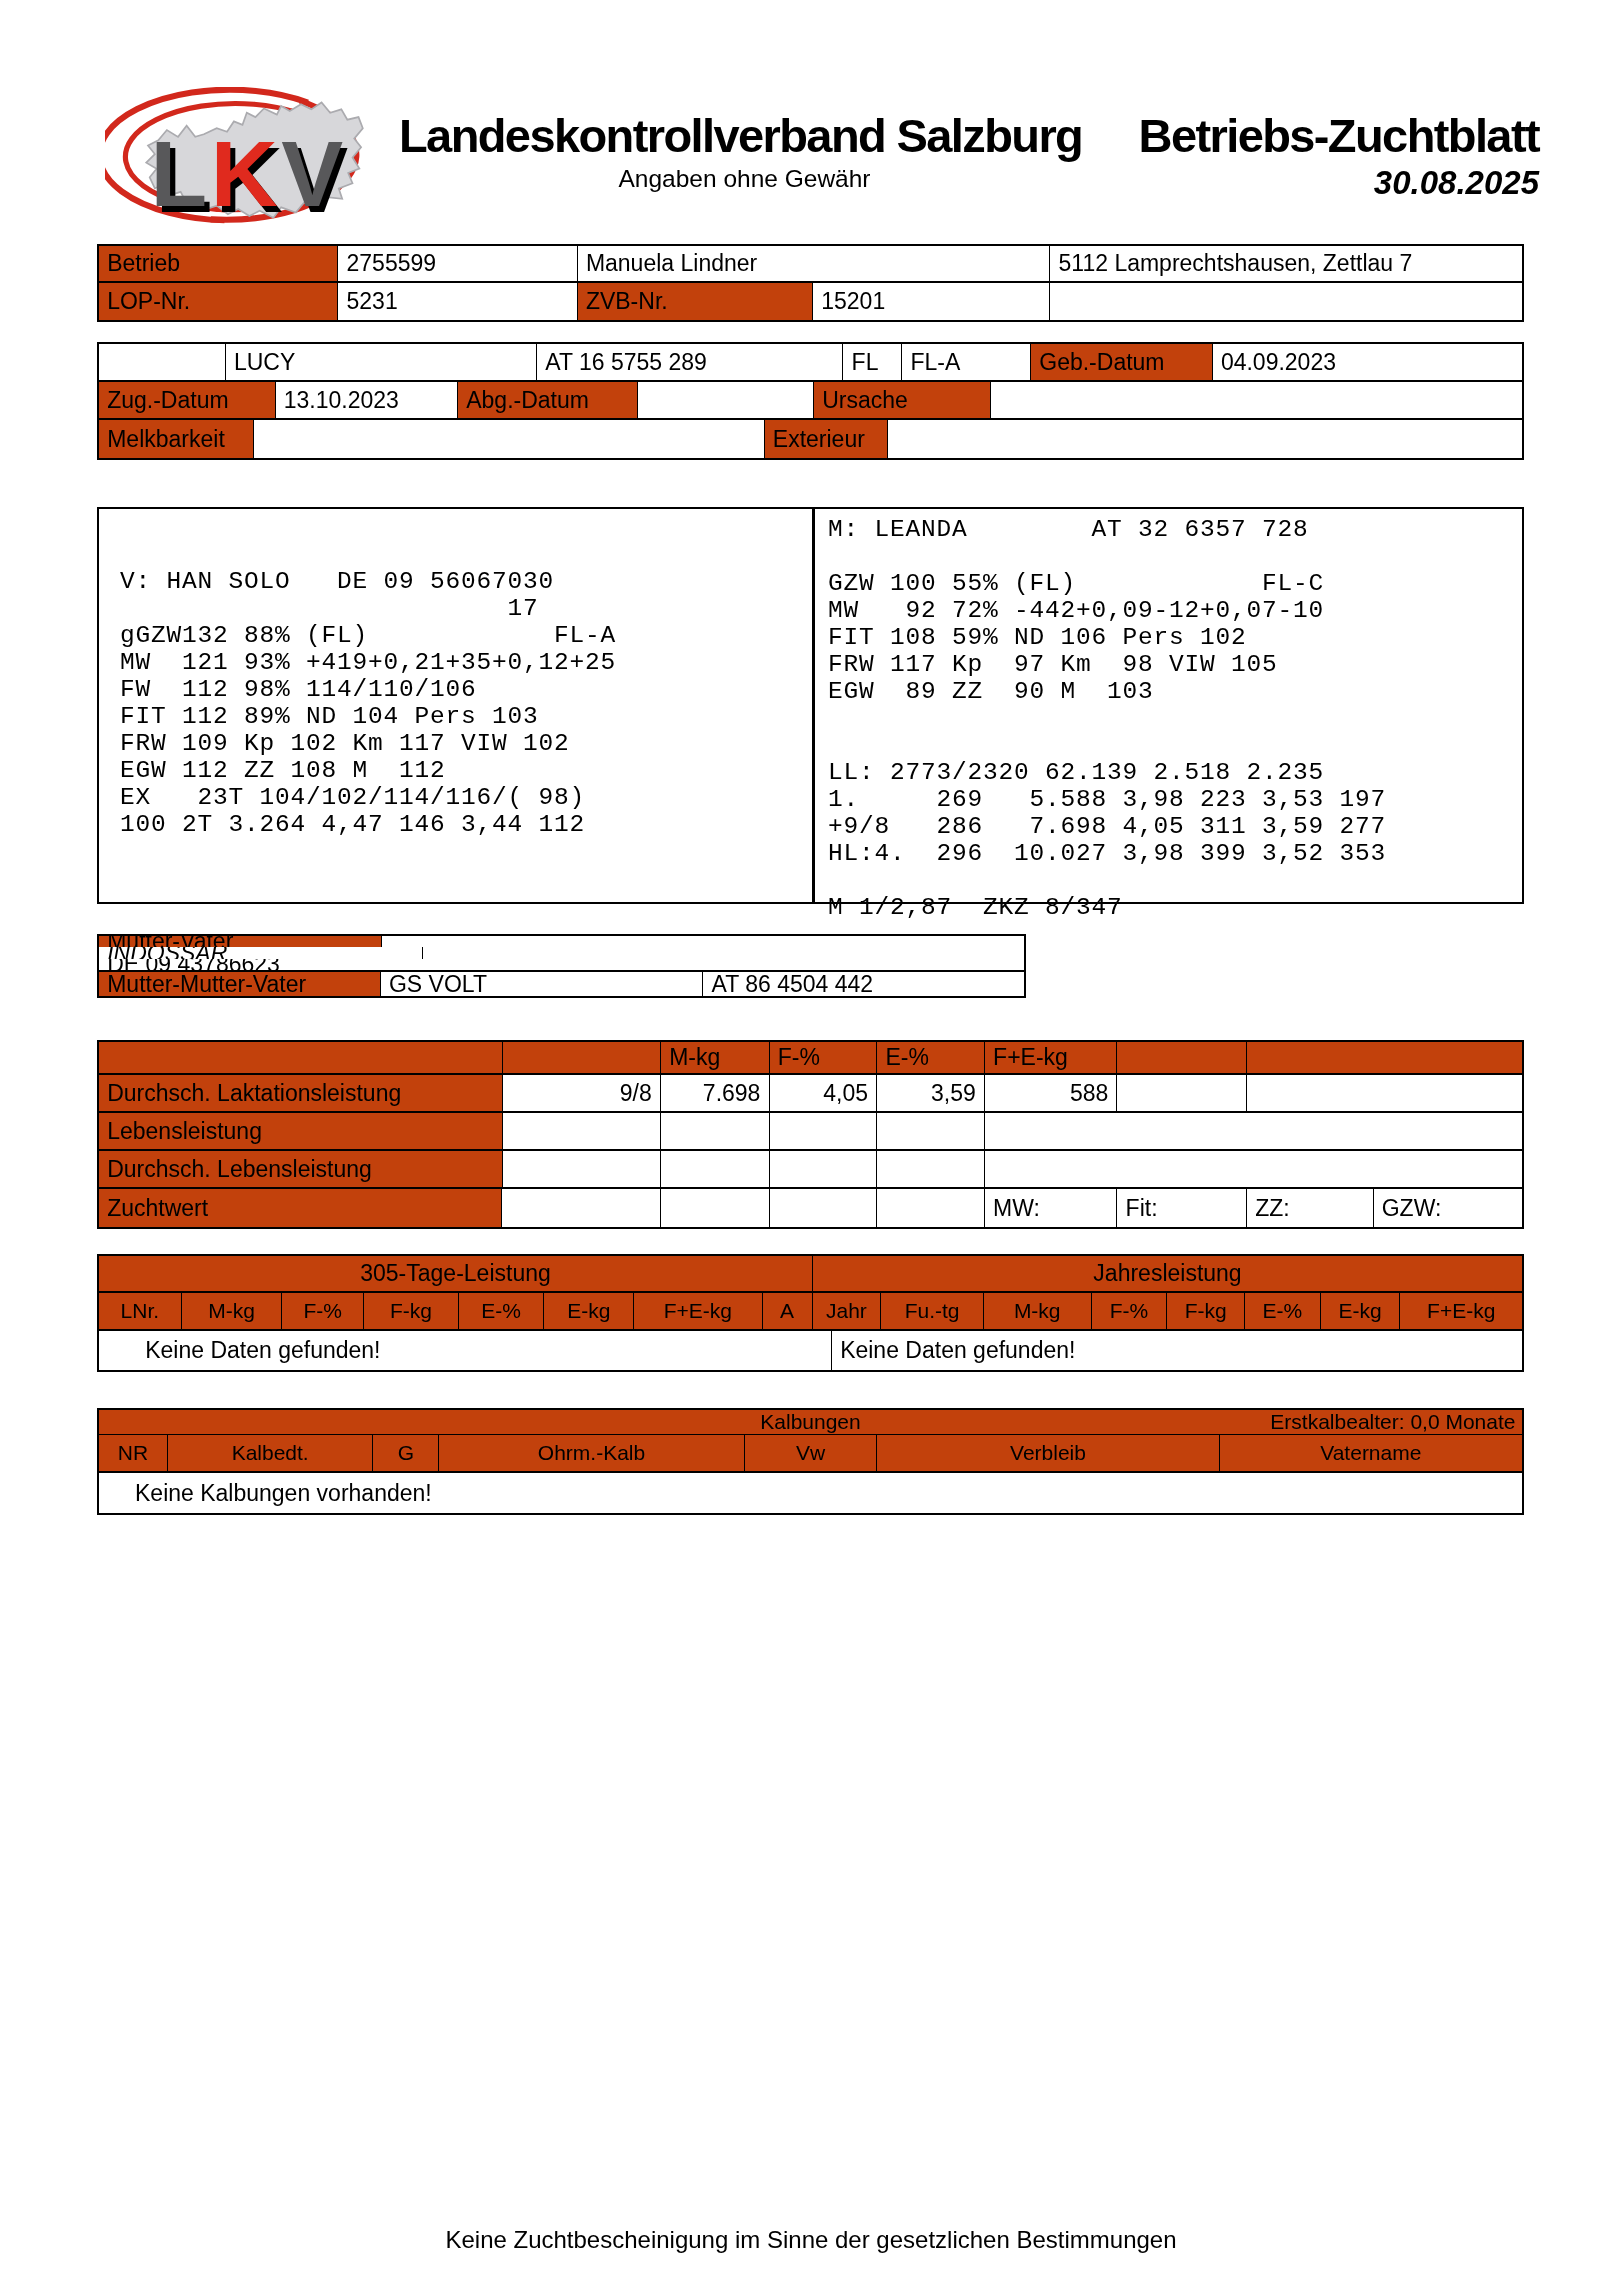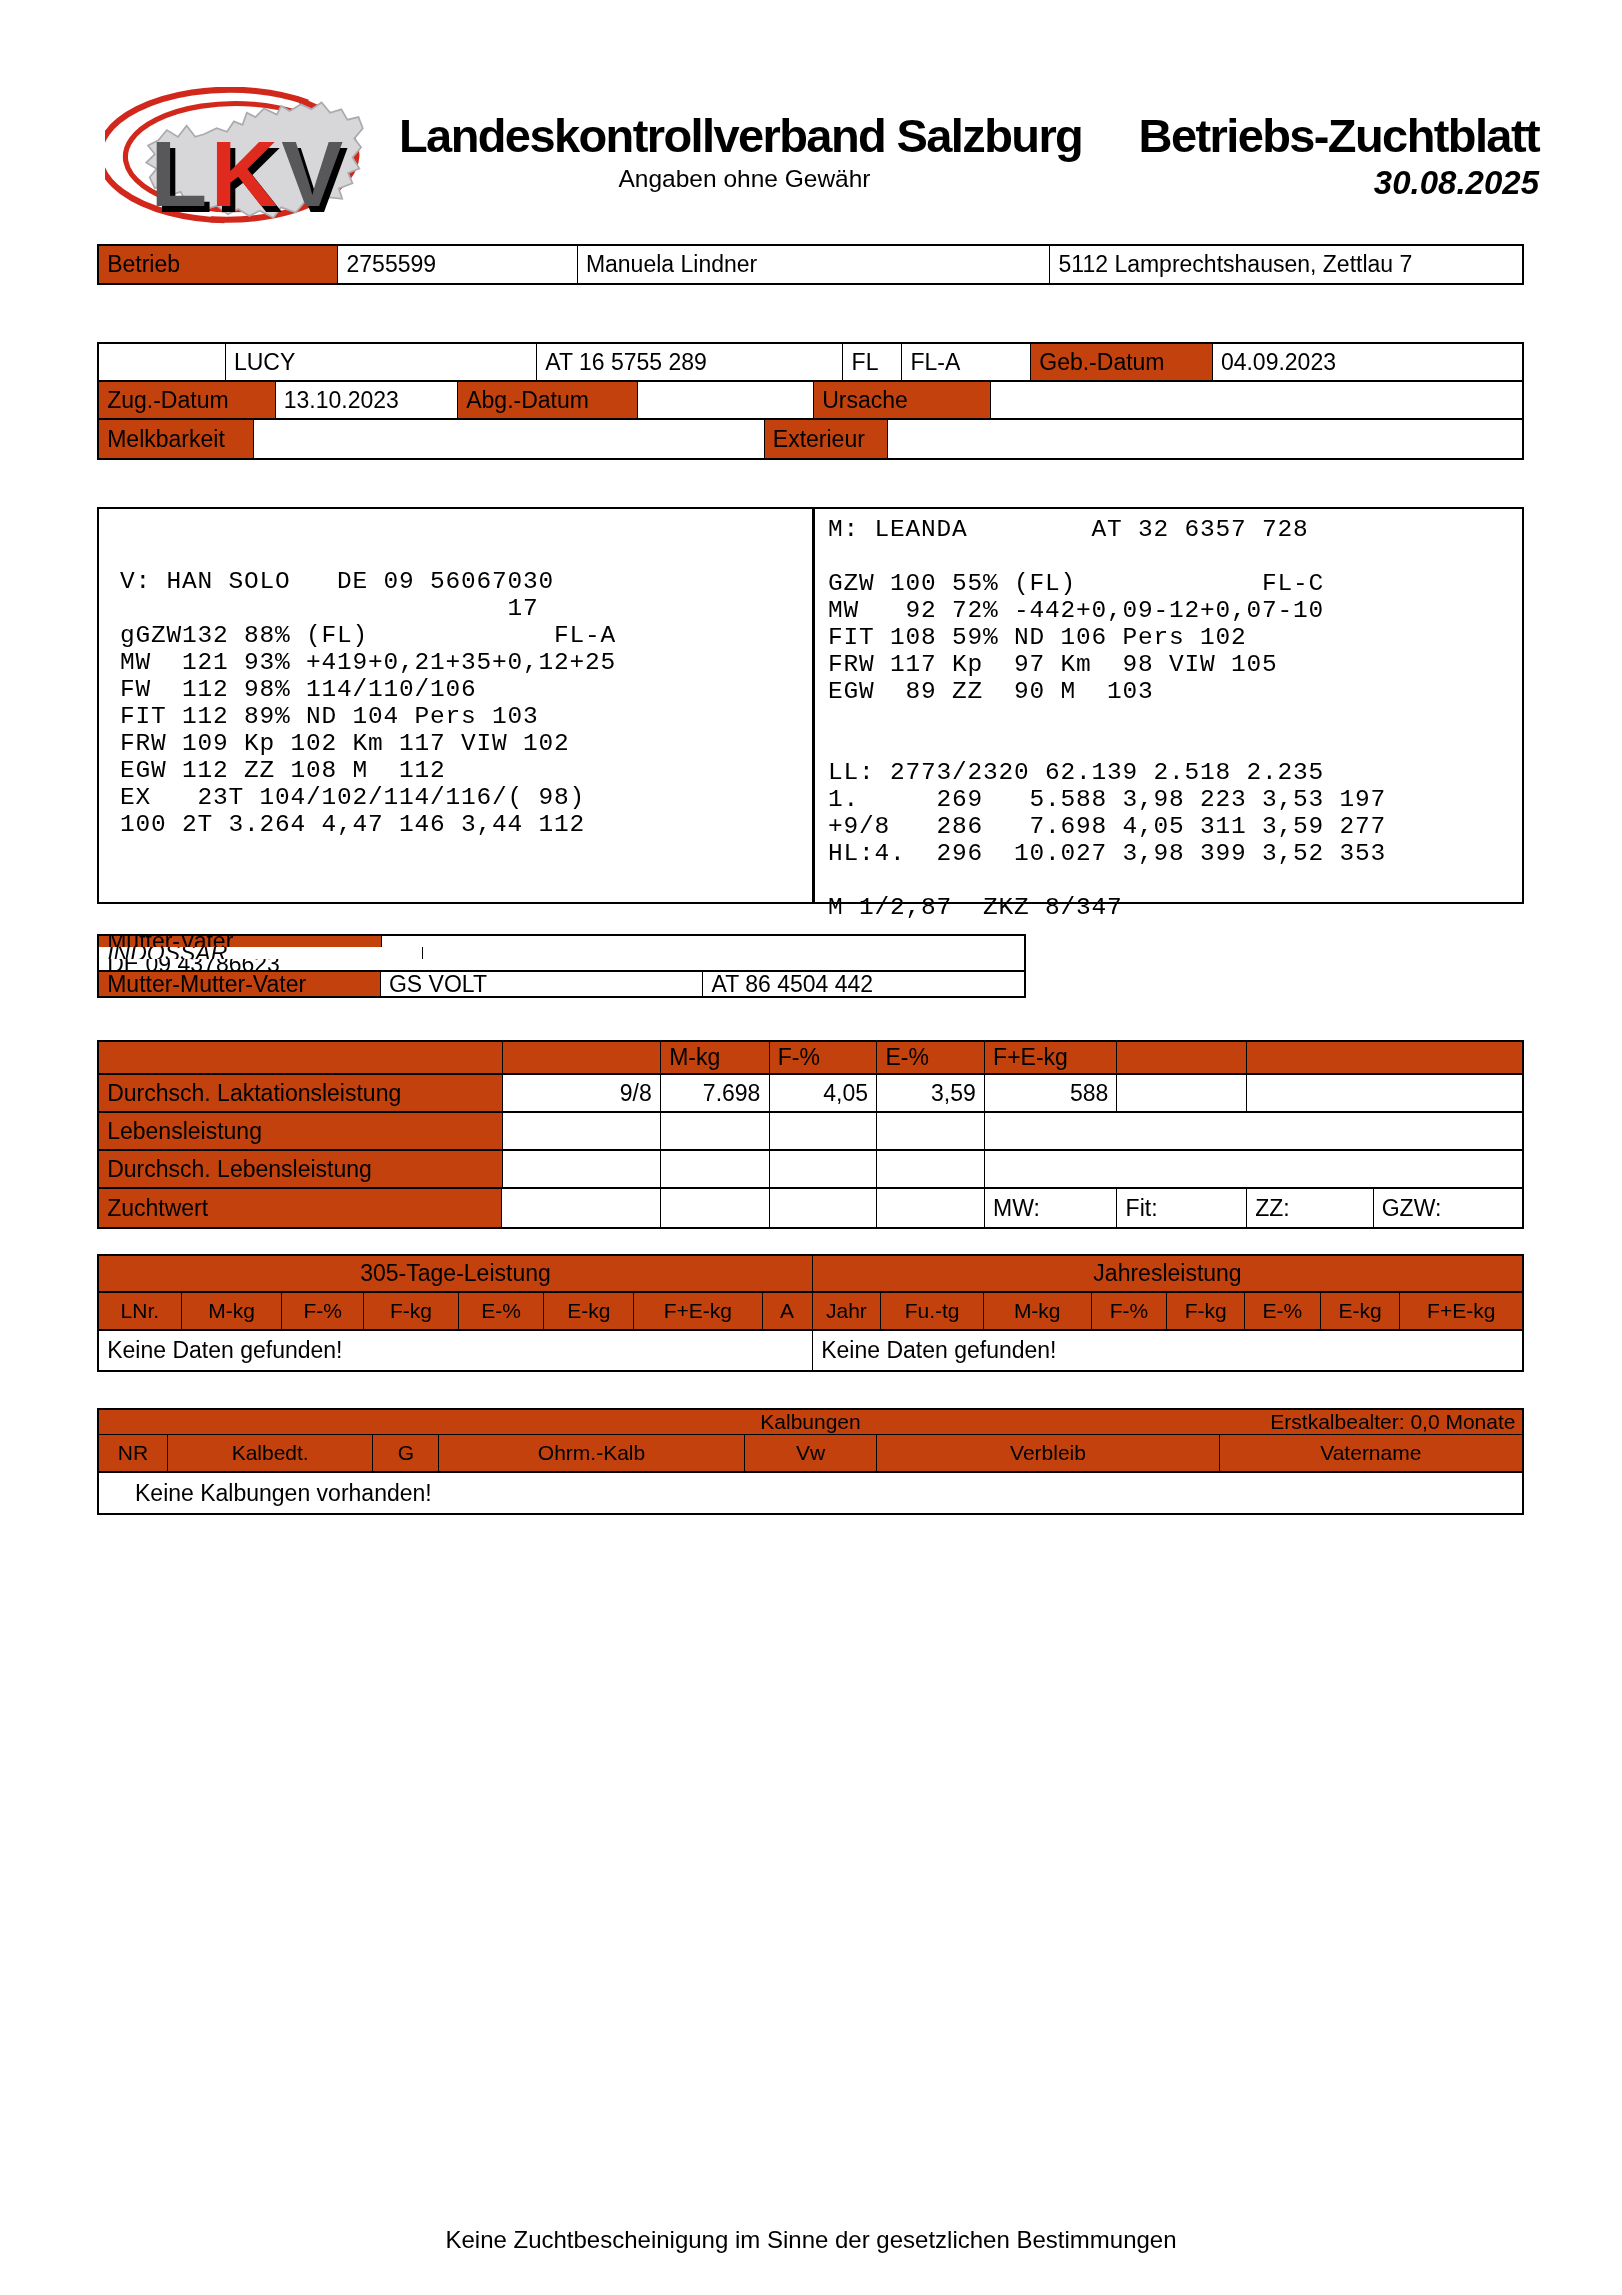--- a/index.html
+++ b/index.html
@@ -91,20 +91,27 @@
   <div class="doc-title">Betriebs-Zuchtblatt</div>
   <div class="doc-date">30.08.2025</div>
 
   <div class="tbl" style="left:97px; top:244px; width:1427px;">
     <div class="r" style="height:37px;">
       <div class="c gray" style="width:240px;">Betrieb</div>
       <div class="c" style="width:240px;">2755599</div>
       <div class="c" style="width:474px;">Manuela Lindner</div>
       <div class="c" style="width:473px;">5112 Lamprechtshausen, Zettlau 7</div>
     </div>
+    <div class="r" style="height:37px;">
+      <div class="c gray" style="width:240px;">LOP-Nr.</div>
+      <div class="c" style="width:240px;">5231</div>
+      <div class="c gray" style="width:236px;">ZVB-Nr.</div>
+      <div class="c" style="width:238px;">15201</div>
+      <div class="c" style="width:473px;"></div>
+    </div>
   </div>
 
   <div class="tbl" style="left:97px; top:342px; width:1427px;">
     <div class="r" style="height:38px;">
       <div class="c" style="width:127px;"></div>
       <div class="c" style="width:312px;">LUCY</div>
       <div class="c" style="width:307px;">AT 16 5755 289</div>
       <div class="c" style="width:59px;">FL</div>
       <div class="c" style="width:129px;">FL-A</div>
       <div class="c gray" style="width:182px;">Geb.-Datum</div>
@@ -234,21 +241,21 @@
       <div class="c gray ctr small" style="width:50px;">A</div>
       <div class="c gray ctr small" style="width:69px;">Jahr</div>
       <div class="c gray ctr small" style="width:103px;">Fu.-tg</div>
       <div class="c gray ctr small" style="width:108px;">M-kg</div>
       <div class="c gray ctr small" style="width:76px;">F-%</div>
       <div class="c gray ctr small" style="width:78px;">F-kg</div>
       <div class="c gray ctr small" style="width:76px;">E-%</div>
       <div class="c gray ctr small" style="width:80px;">E-kg</div>
       <div class="c gray ctr small" style="width:122px;">F+E-kg</div>
     </div>
-    <div class="r" style="height:39px;">
+    <div class="r" style="height:39px;margin-left:38px;">
       <div class="c" style="width:716px;">Keine Daten gefunden!</div>
       <div class="c" style="width:711px;">Keine Daten gefunden!</div>
     </div>
   </div>
 
   <div class="tbl" style="left:97px; top:1408px; width:1427px;">
     <div class="r" style="height:25px;">
       <div class="c gray small t7-head-cell" style="width:1427px; padding:12px;">
         <span class="t7-title">Kalbungen</span>
         <span class="t7-right">Erstkalbealter: 0,0 Monate</span>

